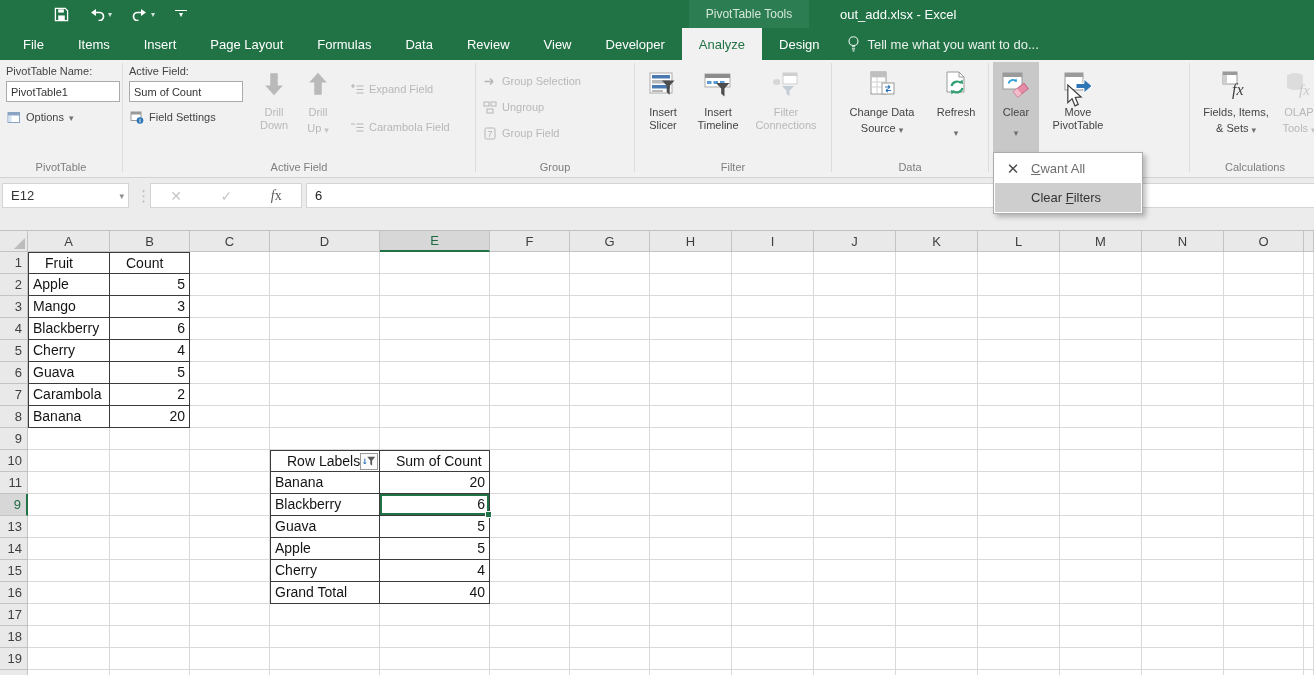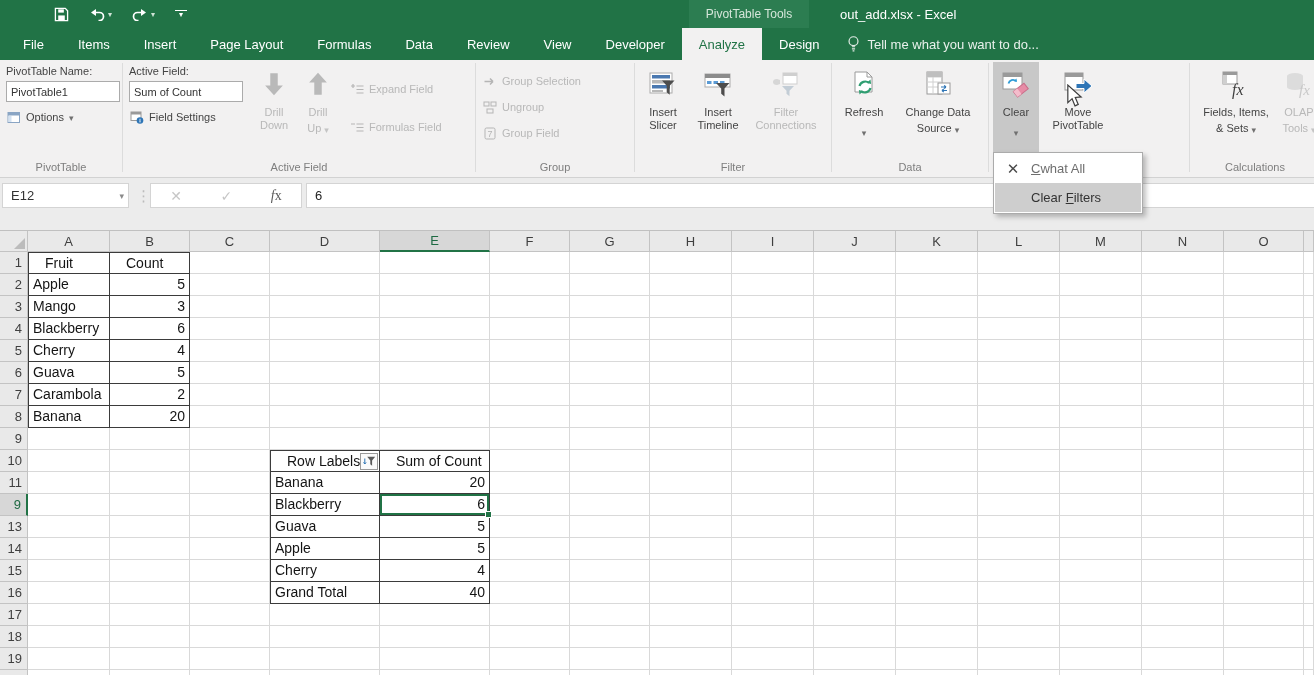--- a/index.html
+++ b/index.html
@@ -213,21 +213,21 @@
           <div class="rsmallbtn disabled" style="margin-top:0">
             <svg width="14" height="13" viewBox="0 0 14 13">
                 <path d="M1 3 h4 M3 1 v4 M6.5 3 h7 M6.5 6.5 h7 M6.5 10 h7" stroke="#b5b5b5" stroke-width="1.2" fill="none"></path>
               </svg>
             <span>Expand Field</span>
           </div>
           <div class="rsmallbtn disabled" style="margin-top:0">
             <svg width="14" height="13" viewBox="0 0 14 13">
                 <path d="M1 3 h4 M6.5 3 h7 M6.5 6.5 h7 M6.5 10 h7" stroke="#b5b5b5" stroke-width="1.2" fill="none"></path>
               </svg>
-            <span>Formulas Field</span>
+            <span>Carambola Field</span>
           </div>
         </div>
       </div>
       <div class="rlabel">Active Field</div>
     </div>
     <div class="rsep"></div>
 
     <div class="rgroup" style="width:158px">
       <div class="rcontent colstack" style="display:flex;flex-direction:column;padding-top:6px;">
         <div class="rsmallbtn disabled">
@@ -298,51 +298,51 @@
           <span class="rlbl">Filter</span>
           <span class="rlbl">Connections</span>
         </div>
       </div>
       <div class="rlabel">Filter</div>
     </div>
     <div class="rsep"></div>
 
     <div class="rgroup" style="width:156px">
       <div class="rcontent">
+        <div class="rbtn" style="width:92px">
+          <span class="ricon">
+            <svg width="30" height="30" viewBox="0 0 30 30">
+                <rect x="4" y="3" width="15" height="22" fill="#fff" stroke="#9a9a9a"></rect>
+                <path d="M4 8 h15 M4 13 h15 M4 18 h15 M10 3 v22" stroke="#d0d0d0" fill="none"></path>
+                <rect x="4" y="3" width="15" height="5" fill="#bfbfbf"></rect>
+                <rect x="15" y="14" width="12" height="11" fill="#fff" stroke="#9a9a9a"></rect>
+                <path d="M18 18 h5 M23 18 l-1.8 -1.6 M23 18 l-1.8 1.6 M24 21.5 h-5 M19 21.5 l1.8 -1.6 M19 21.5 l1.8 1.6" stroke="#2e75b6" fill="none" stroke-width="1.2"></path>
+              </svg>
+          </span>
+          <span class="rlbl">Change Data</span>
+          <span class="lblrow">
+              <span class="rlbl">Source</span>
+              <span class="caret"></span>
+            </span>
+        </div>
         <div class="rbtn" style="width:56px">
           <span class="ricon">
             <svg width="30" height="30" viewBox="0 0 30 30">
                 <path d="M6 3 h12 l5 5 v15 h-17 z" fill="#fff" stroke="#9a9a9a"></path>
                 <path d="M18 3 v5 h5" fill="none" stroke="#9a9a9a"></path>
                 <g stroke="#2f9e71" stroke-width="2.2" fill="none">
                   <path d="M10.5 17 a6 6 0 0 1 9.5 -3.2"></path>
                   <path d="M21.5 19 a6 6 0 0 1 -9.5 3.2"></path>
                 </g>
                 <path d="M21.5 10.5 l0.6 4.5 -4.3 -1.2 z" fill="#2f9e71"></path>
                 <path d="M10.5 25.5 l-0.6 -4.5 4.3 1.2 z" fill="#2f9e71"></path>
               </svg>
           </span>
           <span class="rlbl">Refresh</span>
           <span class="caret below"></span>
-        </div>
-        <div class="rbtn" style="width:92px">
-          <span class="ricon">
-            <svg width="30" height="30" viewBox="0 0 30 30">
-                <rect x="4" y="3" width="15" height="22" fill="#fff" stroke="#9a9a9a"></rect>
-                <path d="M4 8 h15 M4 13 h15 M4 18 h15 M10 3 v22" stroke="#d0d0d0" fill="none"></path>
-                <rect x="4" y="3" width="15" height="5" fill="#bfbfbf"></rect>
-                <rect x="15" y="14" width="12" height="11" fill="#fff" stroke="#9a9a9a"></rect>
-                <path d="M18 18 h5 M23 18 l-1.8 -1.6 M23 18 l-1.8 1.6 M24 21.5 h-5 M19 21.5 l1.8 -1.6 M19 21.5 l1.8 1.6" stroke="#2e75b6" fill="none" stroke-width="1.2"></path>
-              </svg>
-          </span>
-          <span class="rlbl">Change Data</span>
-          <span class="lblrow">
-              <span class="rlbl">Source</span>
-              <span class="caret"></span>
-            </span>
         </div>
       </div>
       <div class="rlabel">Data</div>
     </div>
     <div class="rsep"></div>
 
     <div class="rgroup" style="width:200px">
       <div class="rcontent">
         <div class="rbtn pressed" style="width:46px">
           <span class="ricon">
@@ -410,21 +410,21 @@
             </span>
         </div>
       </div>
       <div class="rlabel">Calculations</div>
     </div>
   </div>
 
   <div class="clear-menu">
     <div class="menu-item">
       <span class="mi-icon">✕</span>
-      <span class="mi-text"><span></span><span class="u">C</span><span>what All</span></span>
+      <span class="mi-text"><span></span><span class="u">C</span><span>want All</span></span>
     </div>
     <div class="menu-item hl">
       <span class="mi-icon"></span>
       <span class="mi-text"><span>Clear </span><span class="u">F</span><span>ilters</span></span>
     </div>
   </div>
 
   <div class="formulabar">
     <div class="namebox">
       <span>E12</span>

